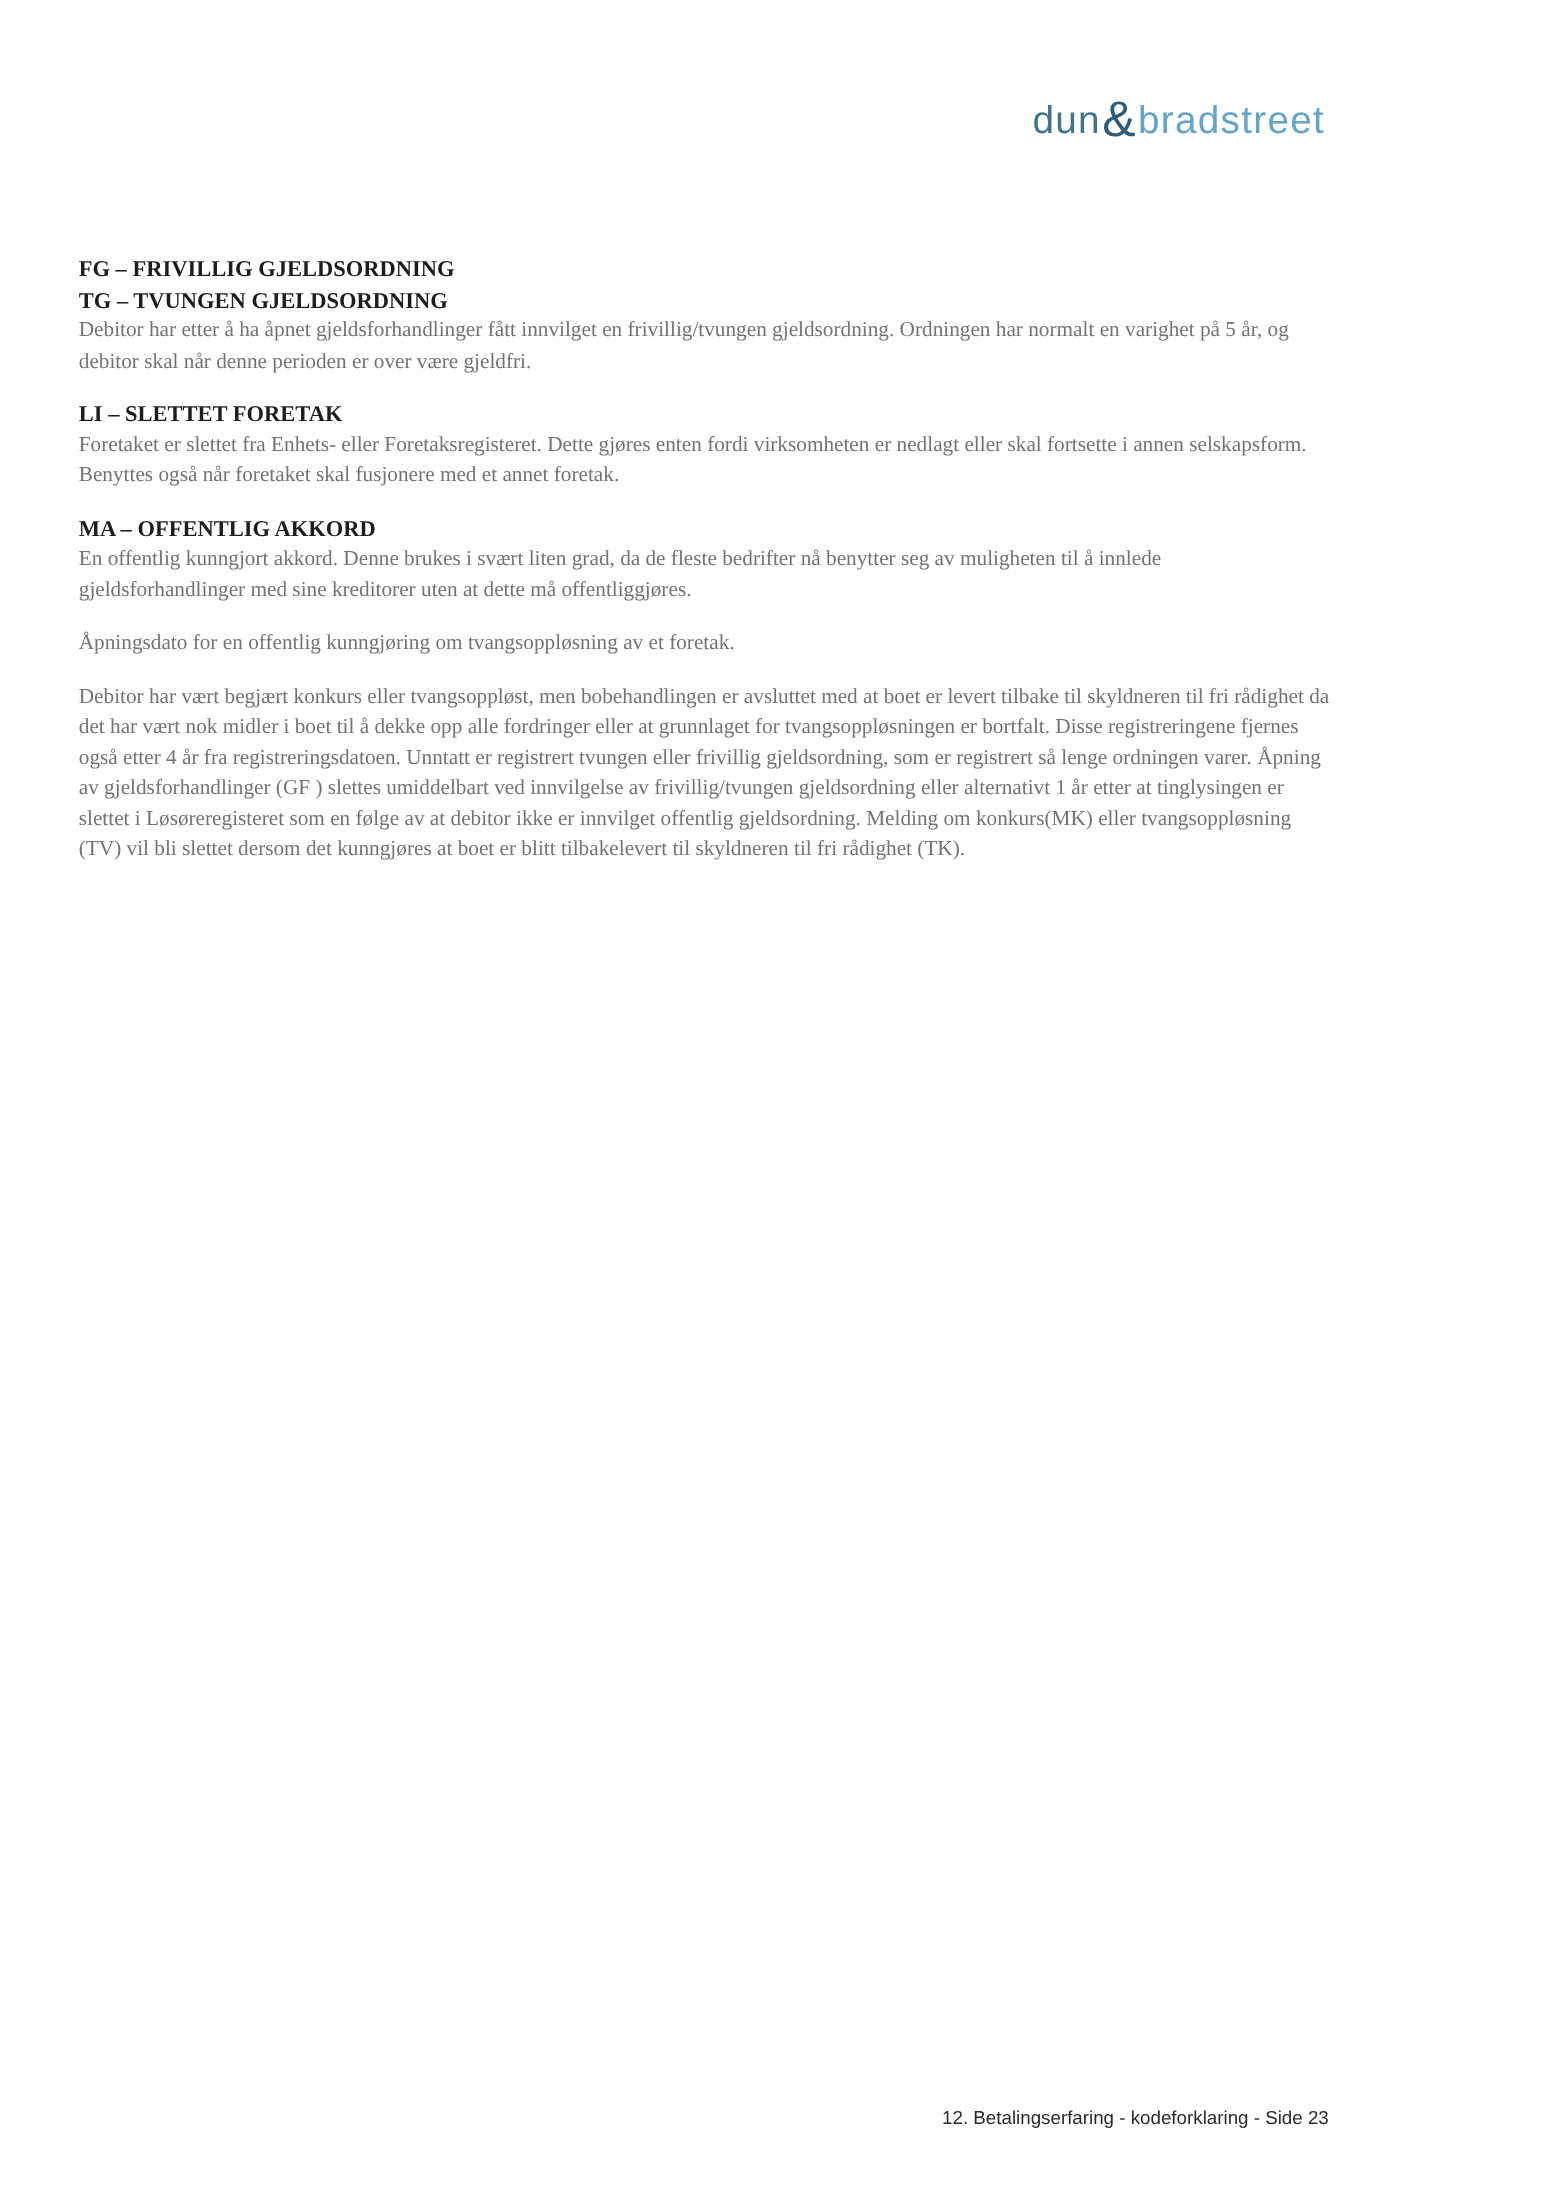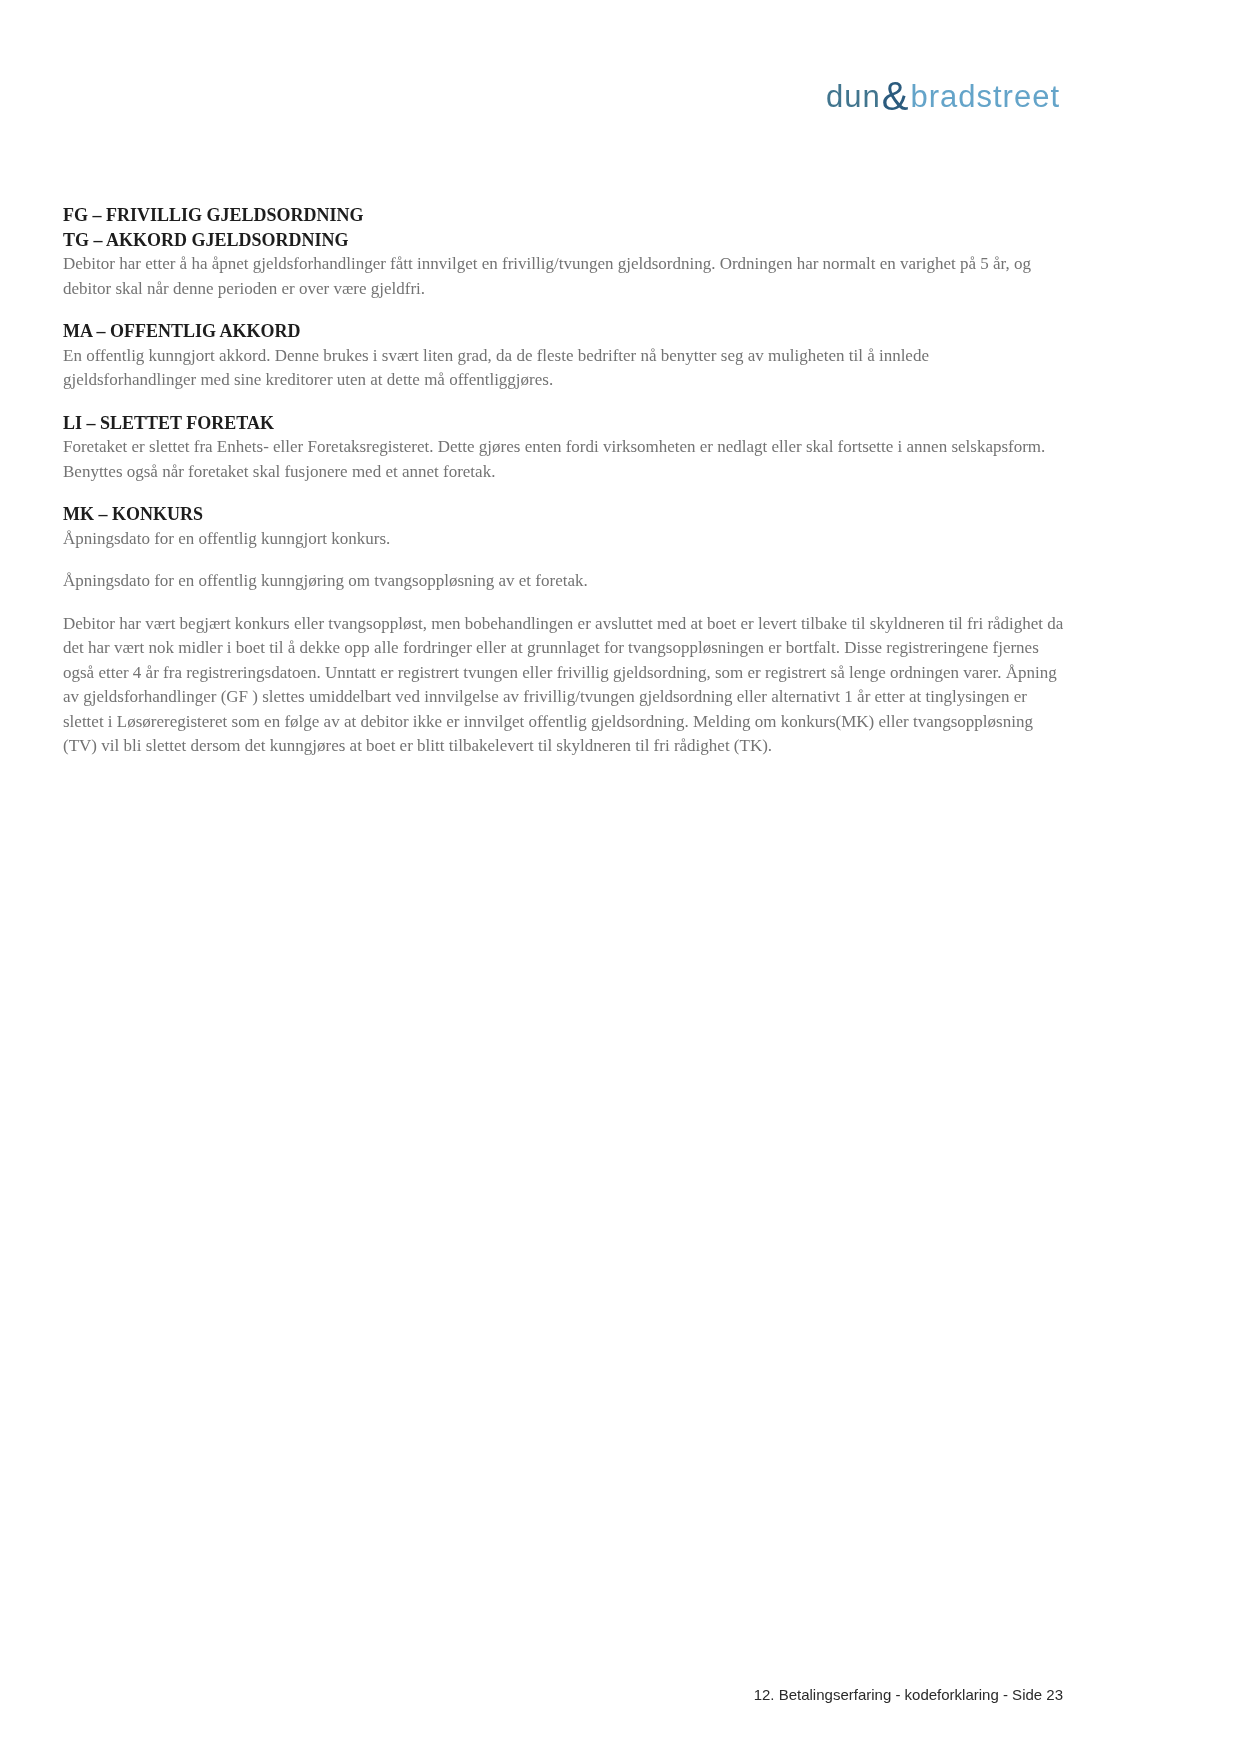--- a/index.html
+++ b/index.html
@@ -64,38 +64,34 @@
 <div class="page">
 
   <div class="logo">
     <span class="dun">dun</span><span class="amp">&amp;</span><span class="bradstreet">bradstreet</span>
   </div>
 
   <div class="content">
 
     <div class="section">
       <h2>FG – FRIVILLIG GJELDSORDNING</h2>
-      <h2>TG – AKKORD GJELDSORDNING</h2>
+      <h2>TG – TVUNGEN GJELDSORDNING</h2>
       <p>Debitor har etter å ha åpnet gjeldsforhandlinger fått innvilget en frivillig/tvungen gjeldsordning. Ordningen har normalt en varighet på 5 år, og debitor skal når denne perioden er over være gjeldfri.</p>
-    </div>
-
-    <div class="section">
-      <h2>MA – OFFENTLIG AKKORD</h2>
-      <p>En offentlig kunngjort akkord. Denne brukes i svært liten grad, da de fleste bedrifter nå benytter seg av muligheten til å innlede gjeldsforhandlinger med sine kreditorer uten at dette må offentliggjøres.</p>
     </div>
 
     <div class="section">
       <h2>LI – SLETTET FORETAK</h2>
       <p>Foretaket er slettet fra Enhets- eller Foretaksregisteret. Dette gjøres enten fordi virksomheten er nedlagt eller skal fortsette i annen selskapsform. Benyttes også når foretaket skal fusjonere med et annet foretak.</p>
     </div>
 
     <div class="section">
-      <h2>MK – KONKURS</h2>
-      <p>Åpningsdato for en offentlig kunngjort konkurs.</p>
+      <h2>MA – OFFENTLIG AKKORD</h2>
+      <p>En offentlig kunngjort akkord. Denne brukes i svært liten grad, da de fleste bedrifter nå benytter seg av muligheten til å innlede gjeldsforhandlinger med sine kreditorer uten at dette må offentliggjøres.</p>
     </div>
+
 
     <div class="section">
       <p>Åpningsdato for en offentlig kunngjøring om tvangsoppløsning av et foretak.</p>
     </div>
 
     <div class="section">
       <p>Debitor har vært begjært konkurs eller tvangsoppløst, men bobehandlingen er avsluttet med at boet er levert tilbake til skyldneren til fri rådighet da det har vært nok midler i boet til å dekke opp alle fordringer eller at grunnlaget for tvangsoppløsningen er bortfalt. Disse registreringene fjernes også etter 4 år fra registreringsdatoen. Unntatt er registrert tvungen eller frivillig gjeldsordning, som er registrert så lenge ordningen varer. Åpning av gjeldsforhandlinger (GF ) slettes umiddelbart ved innvilgelse av frivillig/tvungen gjeldsordning eller alternativt 1 år etter at tinglysingen er slettet i Løsøreregisteret som en følge av at debitor ikke er innvilget offentlig gjeldsordning. Melding om konkurs(MK) eller tvangsoppløsning (TV) vil bli slettet dersom det kunngjøres at boet er blitt tilbakelevert til skyldneren til fri rådighet (TK).</p>
     </div>
 
   </div>

